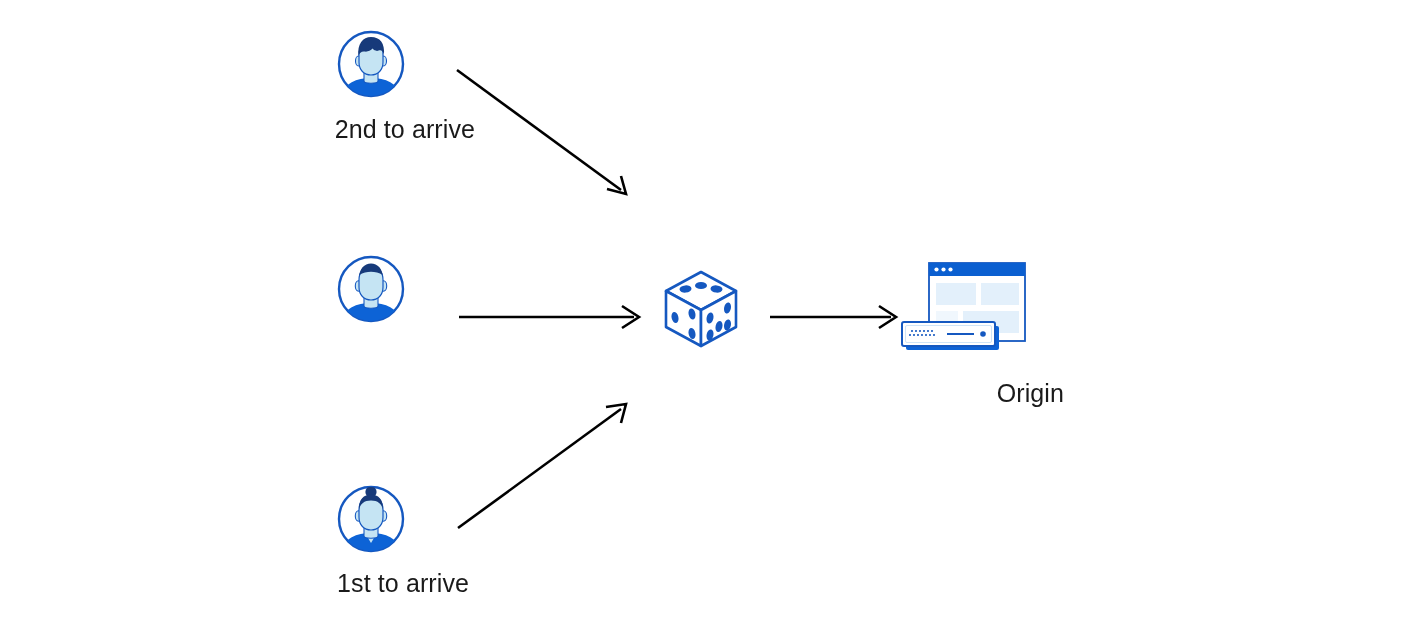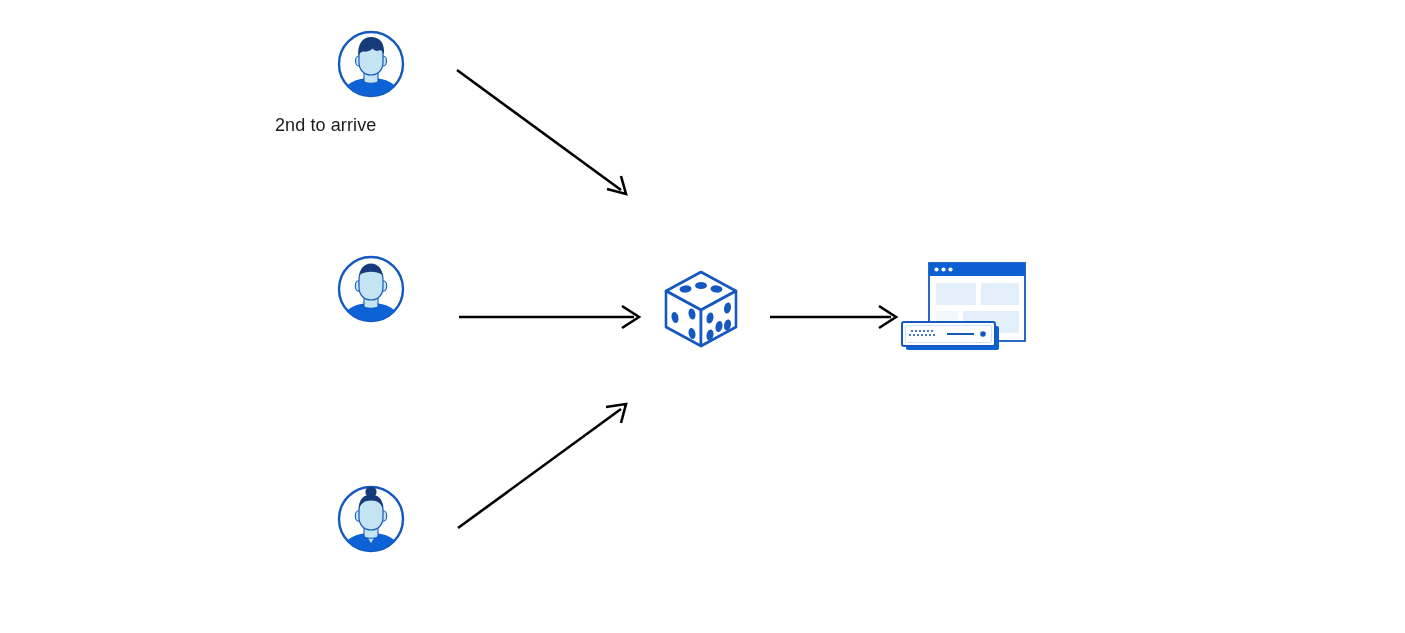--- a/index.html
+++ b/index.html
@@ -17,23 +17,23 @@
     height: 633px;
     background: #ffffff;
     overflow: hidden;
   }
   .icon-wrap {
     position: absolute;
   }
   .label {
     position: absolute;
     font-family: "Liberation Sans", sans-serif;
-    font-size: 18px;
+    font-size: 25px;
     color: #1a1a1a;
-    text-align: left;
+    text-align: right;
     white-space: nowrap;
     letter-spacing: 0.1px;
   }
   .arrow-layer {
     position: absolute;
     left: 0;
     top: 0;
     width: 1405px;
     height: 633px;
     pointer-events: none;
@@ -133,20 +133,21 @@
         <ellipse cx="48.5" cy="33" rx="3.2" ry="5.2" fill="#c5e4f3" stroke="#1558c0" stroke-width="1.1"></ellipse>
         <path d="M24 27 C24 18 29 13 36 13 C43 13 48 18 48 27 L48 34 C48 42 43 47 36 47 C29 47 24 42 24 34 Z" fill="#c5e4f3" stroke="#1558c0" stroke-width="1.2"></path>
 
         <circle cx="36" cy="9" r="5.6" fill="#173a7a"></circle>
 
         <path d="M24.2 27 C23.4 16 29 11.4 36 11.4 C43 11.4 48.6 16 47.8 27
                  C47 20.8 42.6 17.6 36 17.6 C29.4 17.6 25 20.8 24.2 27 Z" fill="#173a7a"></path>
       </g>
     </svg>
   </div>
+  <div class="label" style="left:269px; top:569px; width:200px;">1st to arrive</div>
 
   <div class="icon-wrap" style="left:658px; top:266px; width:86px; height:86px;">
     <svg viewBox="0 0 86 86" width="86" height="86">
       <g stroke="#1558c0" stroke-width="2.6" fill="#ffffff" stroke-linejoin="round" stroke-linecap="round">
 
         <polygon points="43,6 78,25 43,44 8,25"></polygon>
 
         <polygon points="8,25 43,44 43,80 8,61"></polygon>
 
         <polygon points="78,25 78,61 43,80 43,44"></polygon>
@@ -212,14 +213,15 @@
             <circle cx="35" cy="80" r="1.05"></circle>
           <circle cx="39" cy="80" r="1.05"></circle>
         </g>
 
         <line x1="52" y1="79" x2="79" y2="79" stroke="#1558c0" stroke-width="2"></line>
 
         <circle cx="88" cy="79" r="2.8" fill="#1558c0"></circle>
       </g>
     </svg>
   </div>
+  <div class="label" style="left:864px; top:379px; width:200px;">Origin</div>
 
 </div>
 
 </body></html>

